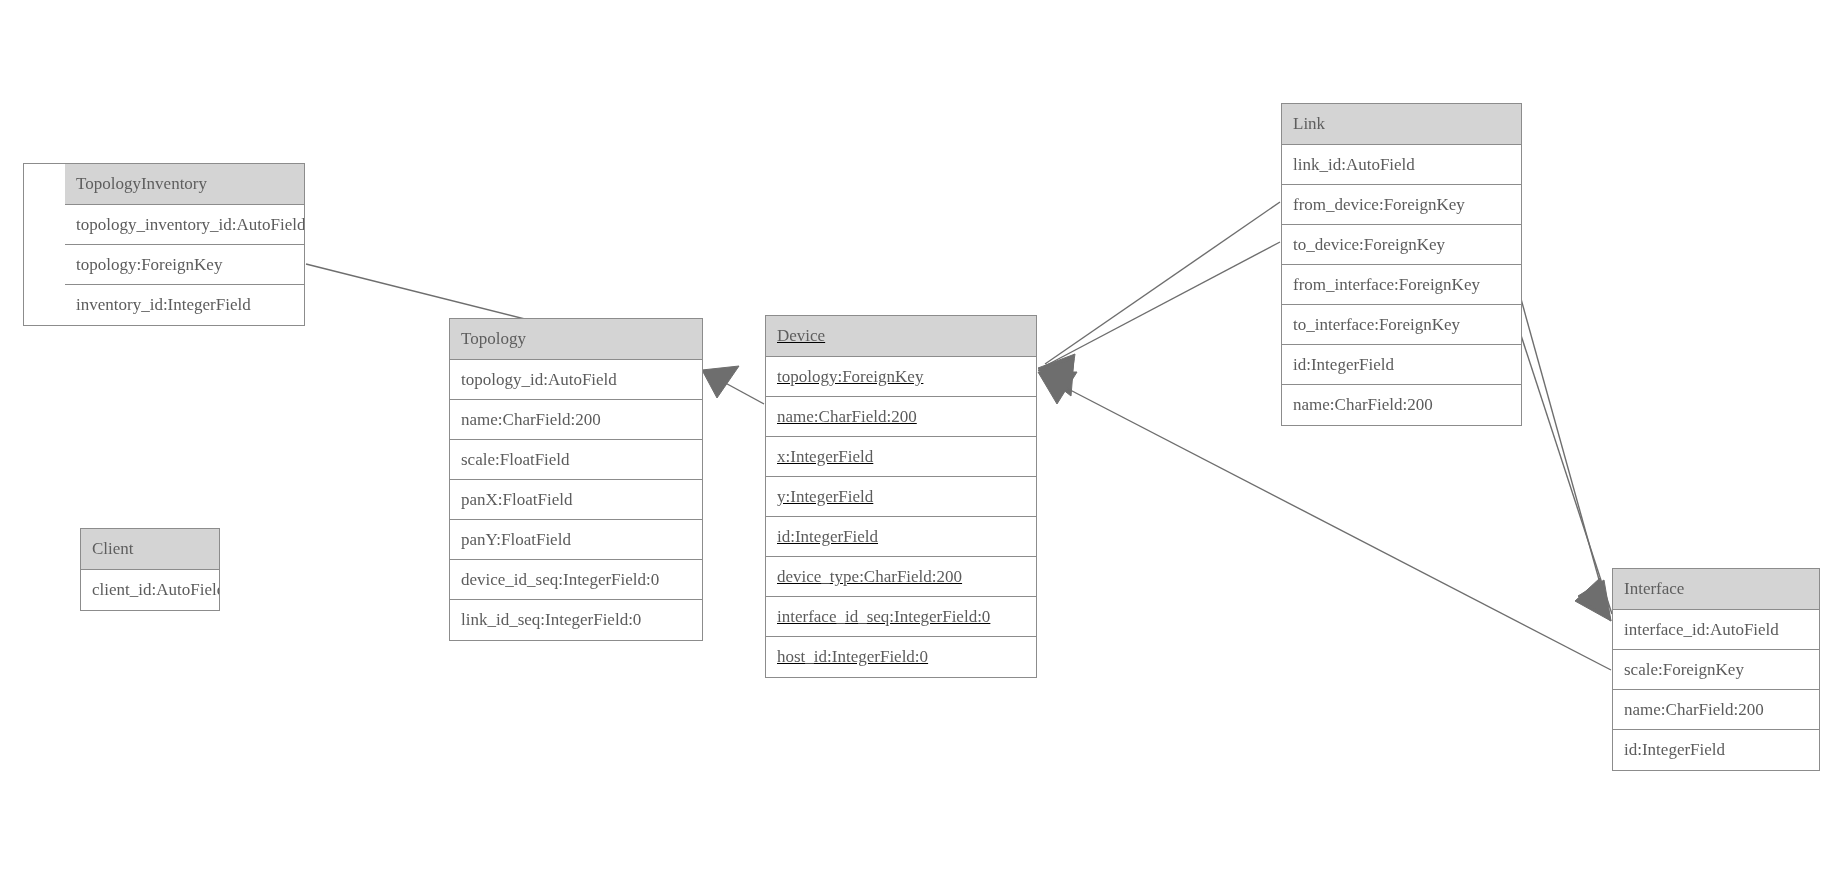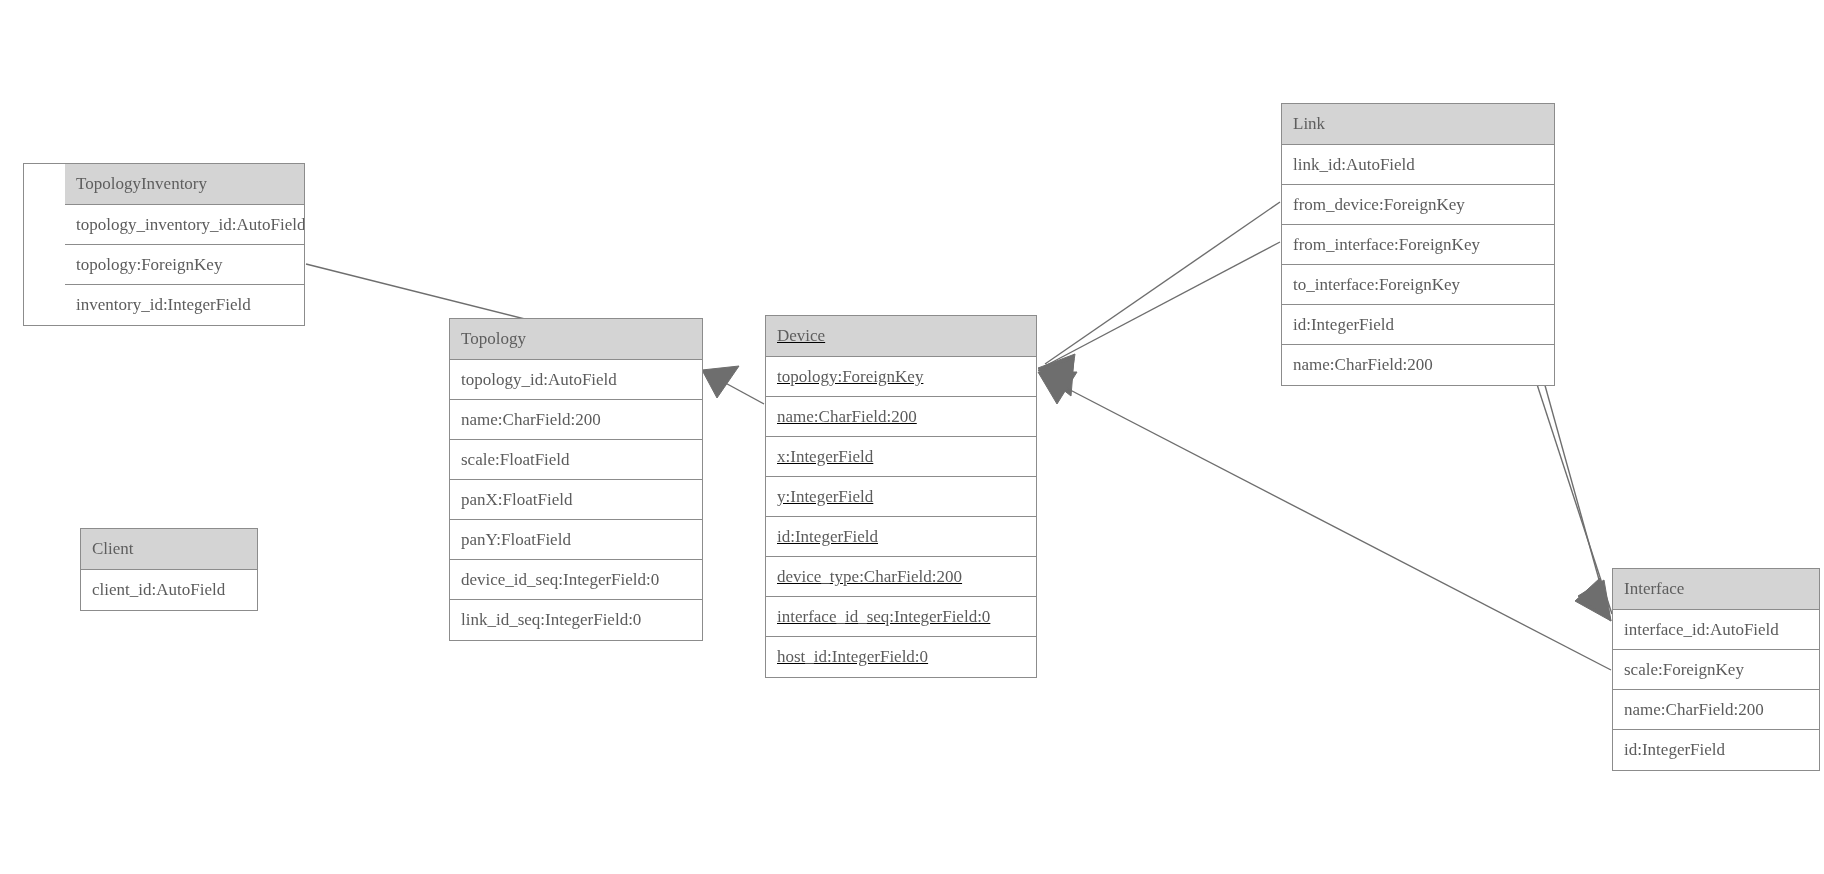--- a/index.html
+++ b/index.html
@@ -95,21 +95,21 @@
       </g>
     </svg>
 
   <div id="entity-layer">
       <div class="entity" style="left: 23px; top: 163px; width: 282px; padding-left: 41px;">
         <div class="entity-header">TopologyInventory</div>
         <div class="entity-field">topology_inventory_id:AutoField</div>
         <div class="entity-field">topology:ForeignKey</div>
         <div class="entity-field">inventory_id:IntegerField</div>
       </div>
-      <div class="entity" style="left: 80px; top: 528px; width: 178px;">
+      <div class="entity" style="left: 80px; top: 528px; width: 140px;">
         <div class="entity-header">Client</div>
         <div class="entity-field">client_id:AutoField</div>
       </div>
       <div class="entity" style="left: 449px; top: 318px; width: 254px;">
         <div class="entity-header">Topology</div>
         <div class="entity-field">topology_id:AutoField</div>
         <div class="entity-field">name:CharField:200</div>
         <div class="entity-field">scale:FloatField</div>
         <div class="entity-field">panX:FloatField</div>
         <div class="entity-field">panY:FloatField</div>
@@ -120,24 +120,25 @@
         <div class="entity-header">Device</div>
         <div class="entity-field">topology:ForeignKey</div>
         <div class="entity-field">name:CharField:200</div>
         <div class="entity-field">x:IntegerField</div>
         <div class="entity-field">y:IntegerField</div>
         <div class="entity-field">id:IntegerField</div>
         <div class="entity-field">device_type:CharField:200</div>
         <div class="entity-field">interface_id_seq:IntegerField:0</div>
         <div class="entity-field">host_id:IntegerField:0</div>
       </div>
-      <div class="entity" style="left: 1281px; top: 103px; width: 274px;">
+      <div class="entity" style="left: 1281px; top: 103px; width: 241px;">
         <div class="entity-header">Link</div>
         <div class="entity-field">link_id:AutoField</div>
         <div class="entity-field">from_device:ForeignKey</div>
+        <div class="entity-field">to_device:ForeignKey</div>
         <div class="entity-field">from_interface:ForeignKey</div>
         <div class="entity-field">to_interface:ForeignKey</div>
         <div class="entity-field">id:IntegerField</div>
         <div class="entity-field">name:CharField:200</div>
       </div>
       <div class="entity" style="left: 1612px; top: 568px; width: 208px;">
         <div class="entity-header">Interface</div>
         <div class="entity-field">interface_id:AutoField</div>
         <div class="entity-field">scale:ForeignKey</div>
         <div class="entity-field">name:CharField:200</div>

